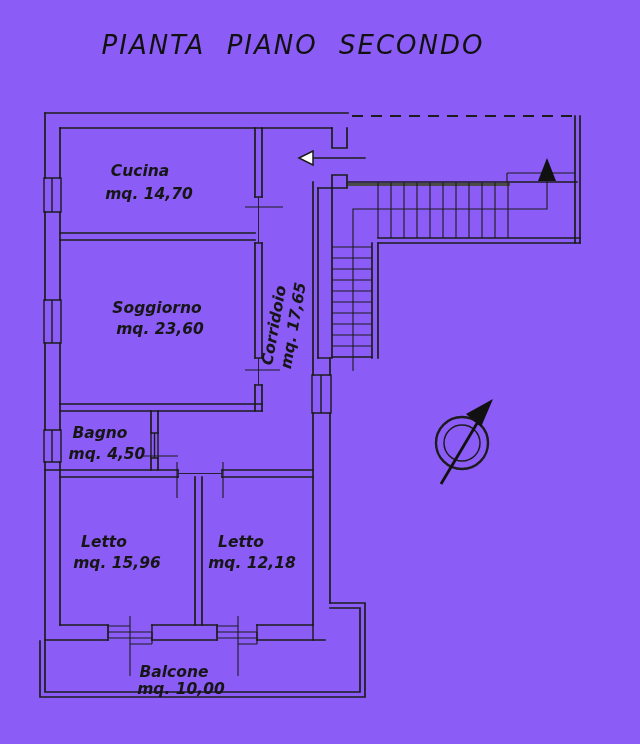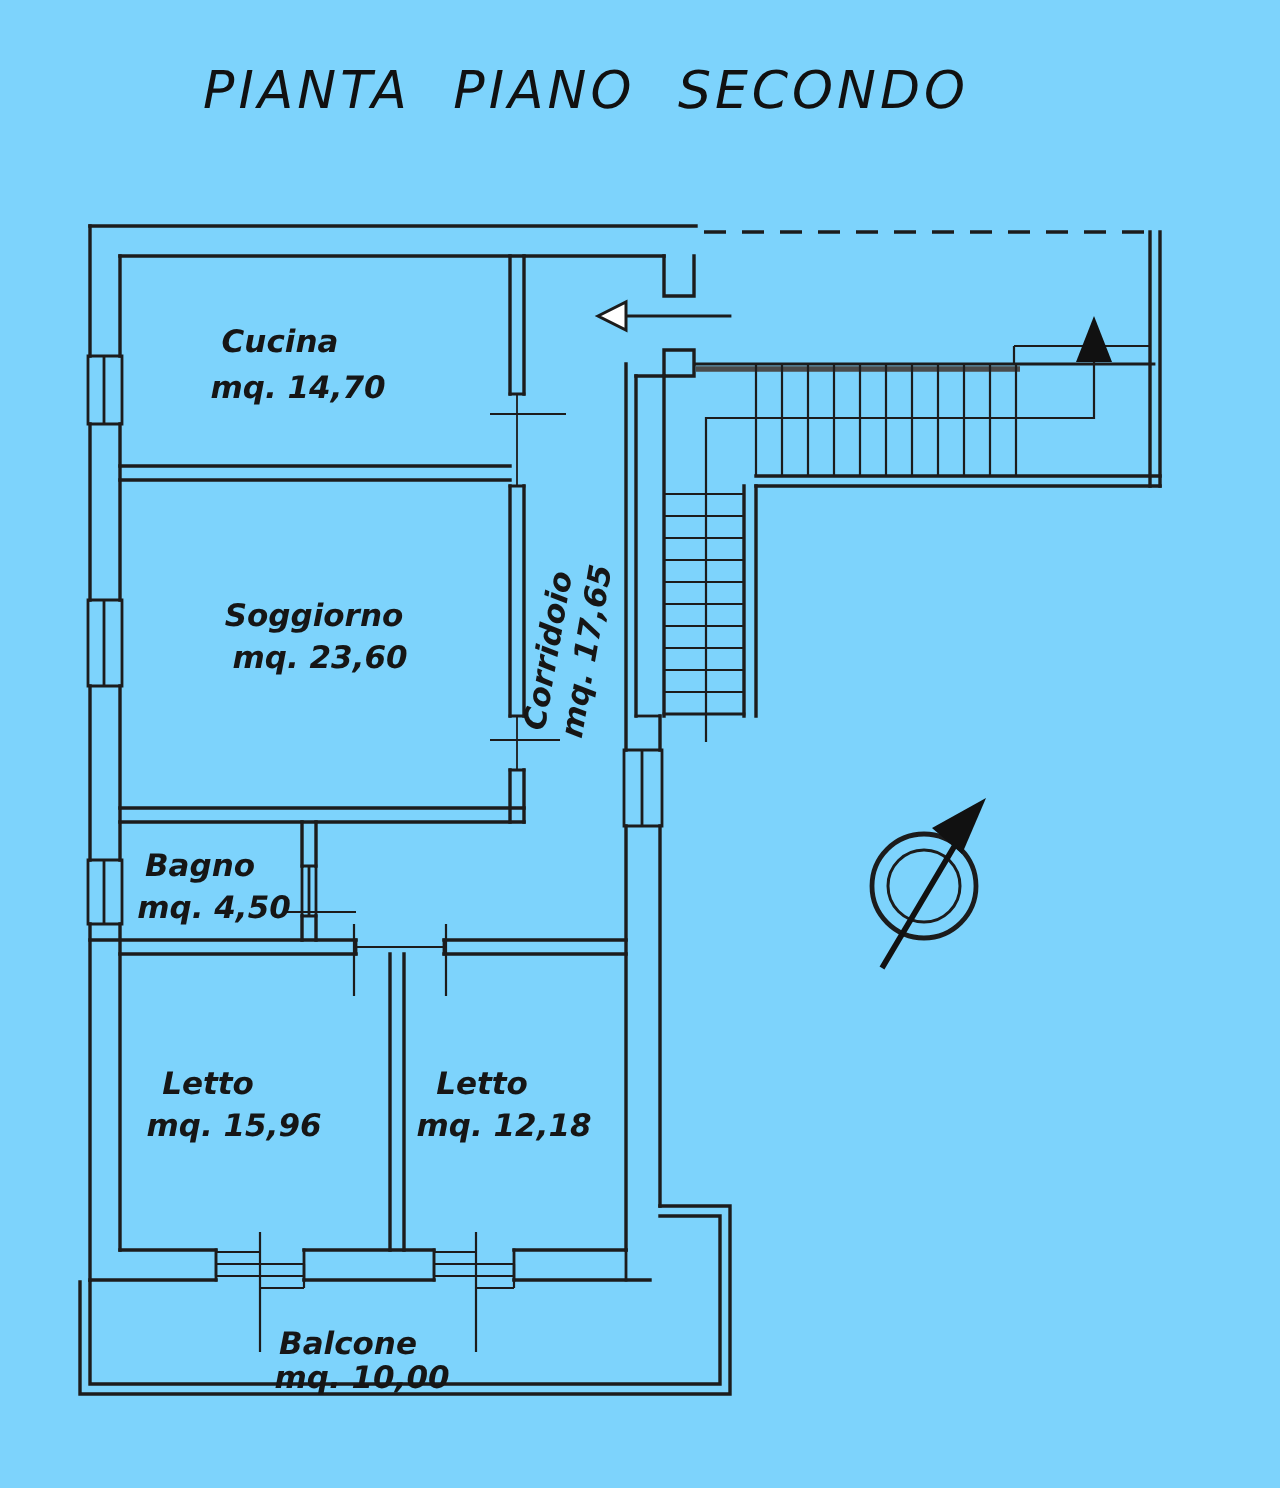--- a/index.html
+++ b/index.html
@@ -1,16 +1,16 @@
 <!DOCTYPE html>
 <html><head>
 <meta charset="utf-8">
 <style>
   html,body{margin:0;padding:0;background:#ffffff;}
-  .page{position:relative;width:640px;height:744px;background:#7dd3fc;overflow:hidden;
+  .page{position:relative;width:640px;height:744px;background:#8b5cf6;overflow:hidden;
         font-family:"DejaVu Sans",sans-serif;}
   svg{display:block;}
   
   .w   {stroke:#1c1c1c;stroke-width:1.7;fill:none;stroke-linecap:square;}
   .w2  {stroke:#1c1c1c;stroke-width:1.4;fill:none;stroke-linecap:square;}
   .t   {stroke:#1c1c1c;stroke-width:1.1;fill:none;stroke-linecap:butt;}
   .thin{stroke:#1c1c1c;stroke-width:0.9;fill:none;}
   .thk {stroke:#4a4a4a;stroke-width:2.8;fill:none;}
   .dash{stroke:#1c1c1c;stroke-width:1.8;fill:none;stroke-dasharray:11 8;}
   .blk {fill:#111;stroke:none;}

